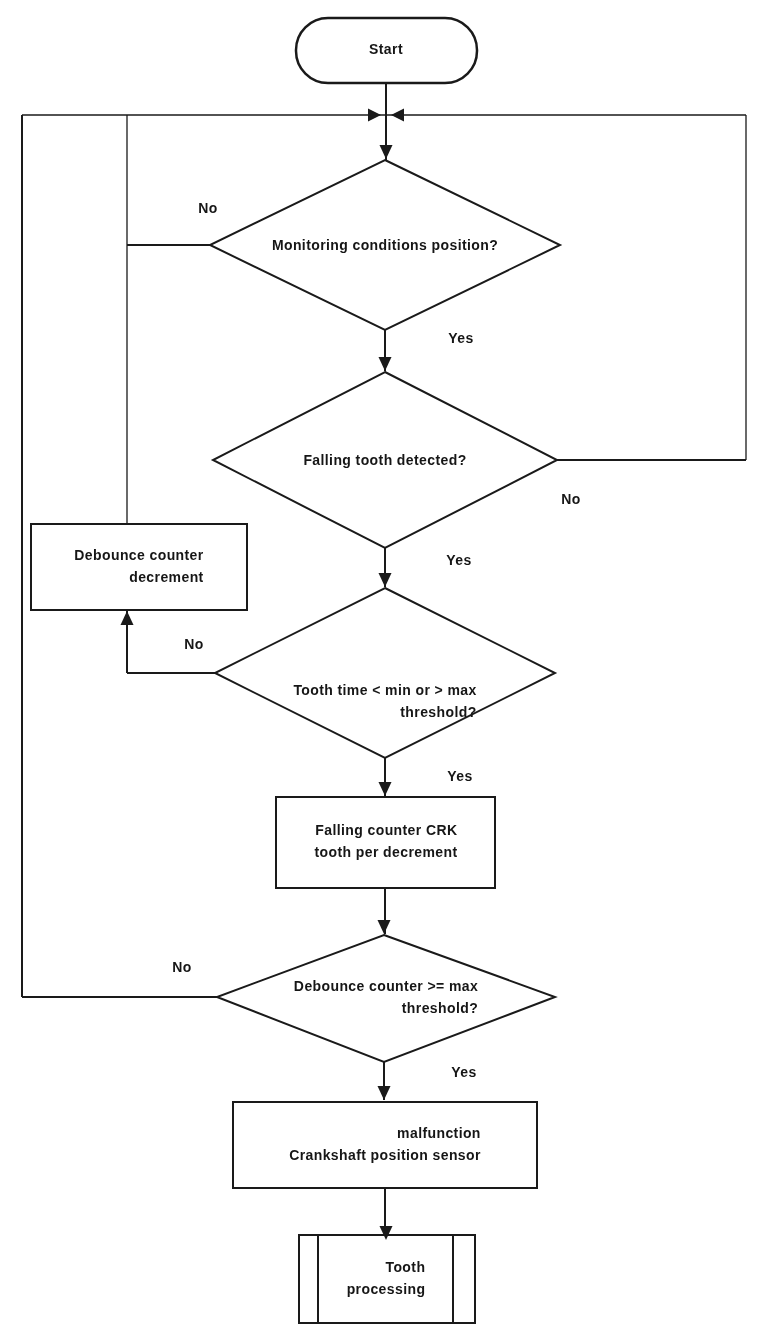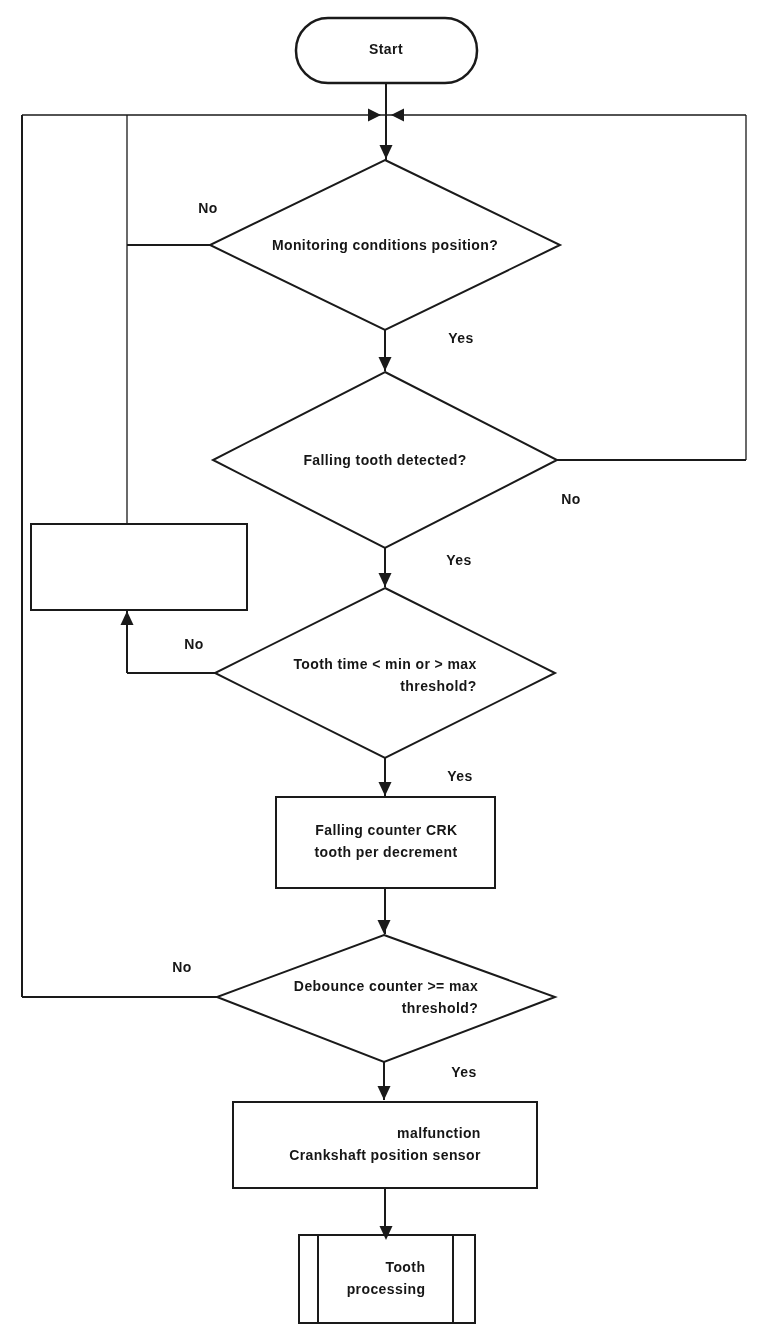--- a/index.html
+++ b/index.html
@@ -88,25 +88,29 @@
       <polygon class="arrowhead" points="127,611 120.5,625 133.5,625"></polygon>
     </g>
   </svg>
 
   <div class="label" style="left:386px; top:50px">Start</div>
 
   <div class="label" style="left:385px; top:246px">Monitoring conditions position?</div>
 
   <div class="label" style="left:385px; top:461px">Falling tooth detected?</div>
 
-  <div class="label" style="left:385px; top:676px">
+  <div class="label" style="left:385px; top:702px">
     <div>Tooth time &lt; min or &gt; max</div>
     <div>threshold?</div>
   </div>
 
+  <div class="label" style="left:139px; top:567px">
+    <div>Debounce counter</div>
+    <div>decrement</div>
+  </div>
 
   <div class="label" style="left:386px; top:842px">
     <div>Falling counter CRK</div>
     <div>tooth per decrement</div>
   </div>
 
   <div class="label" style="left:386px; top:998px">
     <div>Debounce counter &gt;= max</div>
     <div>threshold?</div>
   </div>

